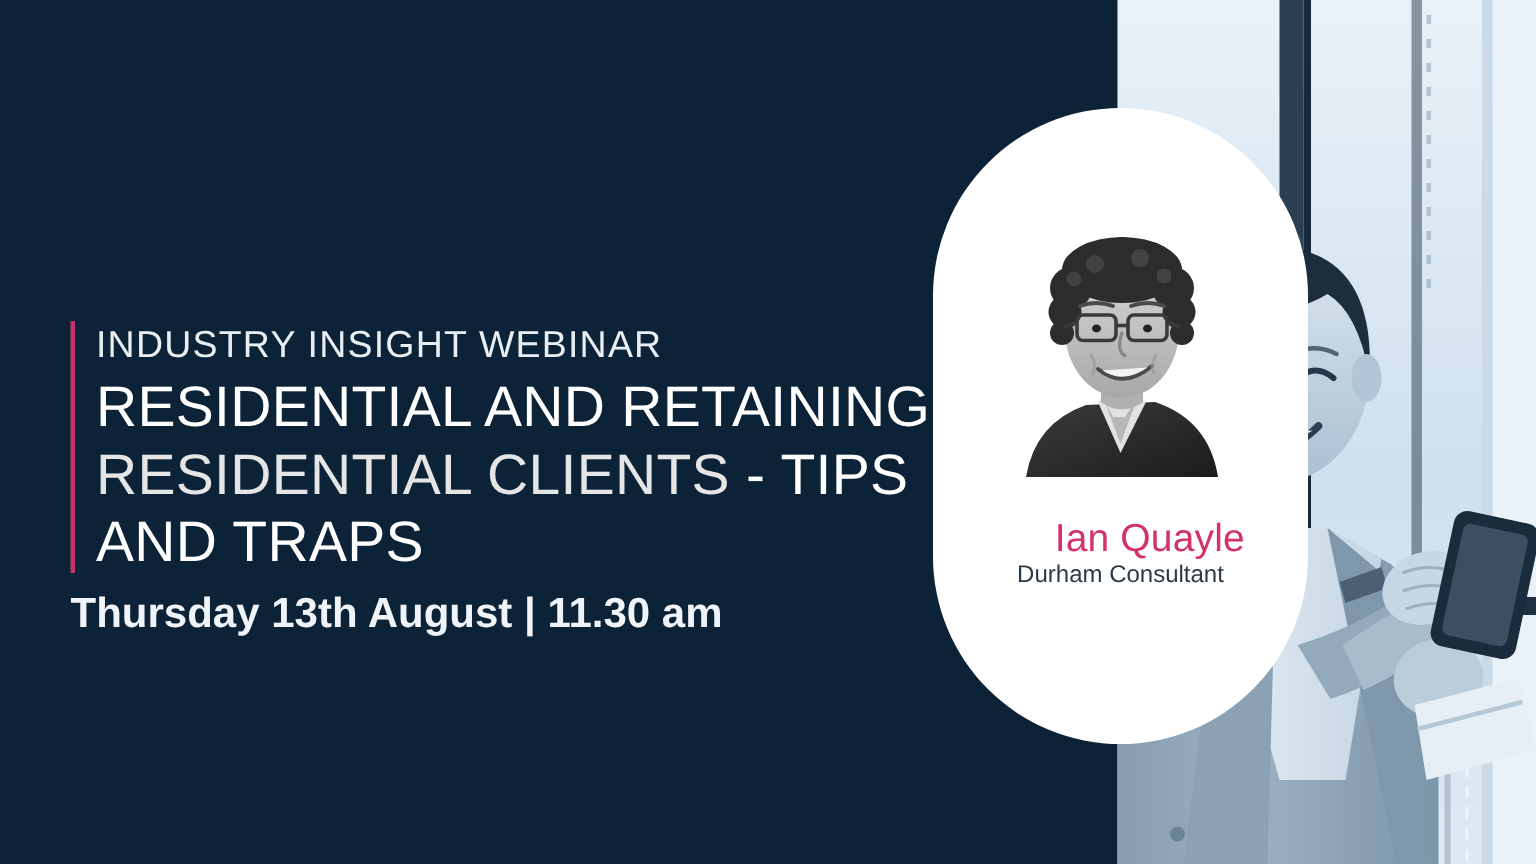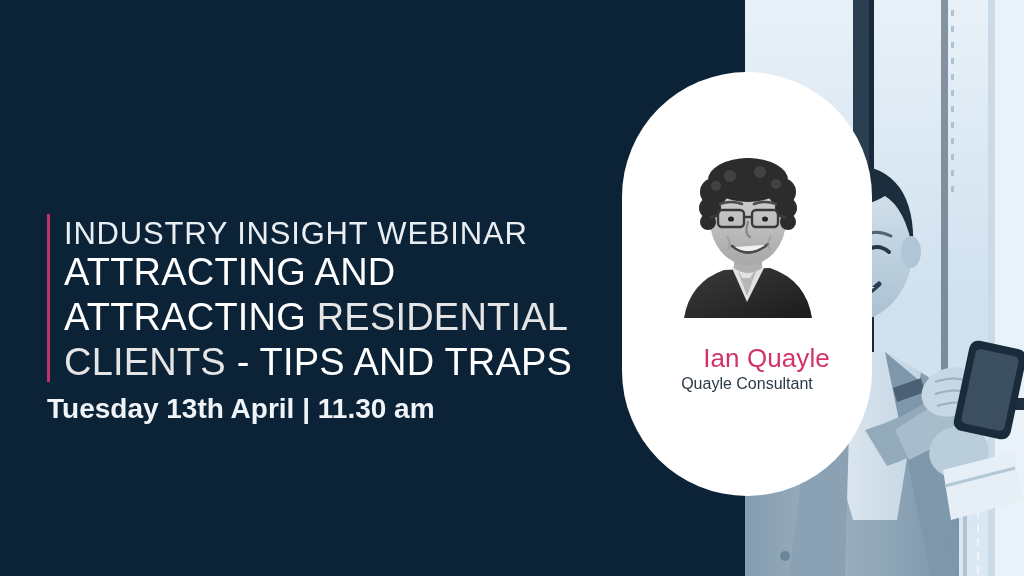--- a/index.html
+++ b/index.html
@@ -88,21 +88,21 @@
     left: 47px;
     top: 214px;
     width: 3px;
     height: 168px;
     background: #c2336b;
   }
   #eyebrow {
     position: absolute;
     left: 64px;
     top: 216px;
-    font-size: 31px;
+    font-size: 25px;
     font-weight: 400;
     letter-spacing: .8px;
     color: #e9eef3;
     white-space: nowrap;
   }
   #headline {
     position: absolute;
     left: 64px;
     top: 250px;
     width: 560px;
@@ -309,27 +309,27 @@
           <path d="M 60 90 Q 77 104 96 88" stroke="#4a4a4a" stroke-width="2.6" fill="none" stroke-linecap="round"></path>
           <path d="M 63 91 Q 77 100 93 89" fill="#f2f2f2"></path>
 
           <path d="M 55 80 Q 60 88 56 94" stroke="#9a9a9a" stroke-width="2" fill="none" opacity=".7"></path>
           <path d="M 99 80 Q 94 88 98 94" stroke="#9a9a9a" stroke-width="2" fill="none" opacity=".7"></path>
         </g>
       </svg>
     </div>
 
     <div id="speaker-name">Ian Quayle</div>
-    <div id="speaker-role">Quayle Consultant</div>
+    <div id="speaker-role">Durham Consultant</div>
   </div>
 
 
   <div id="accent-bar"></div>
 
   <div id="eyebrow">INDUSTRY INSIGHT WEBINAR</div>
 
   <div id="headline">
-    <span>ATTRACTING AND ATTRACTING </span><span class="hl-accent">RESIDENTIAL CLIENTS</span><span> - TIPS AND TRAPS</span>
+    <span>RESIDENTIAL AND RETAINING </span><span class="hl-accent">RESIDENTIAL CLIENTS</span><span> - TIPS AND TRAPS</span>
   </div>
 
-  <div id="datetime">Tuesday 13th April | 11.30 am</div>
+  <div id="datetime">Thursday 13th August | 11.30 am</div>
 
 </div>
 
 </body></html>

